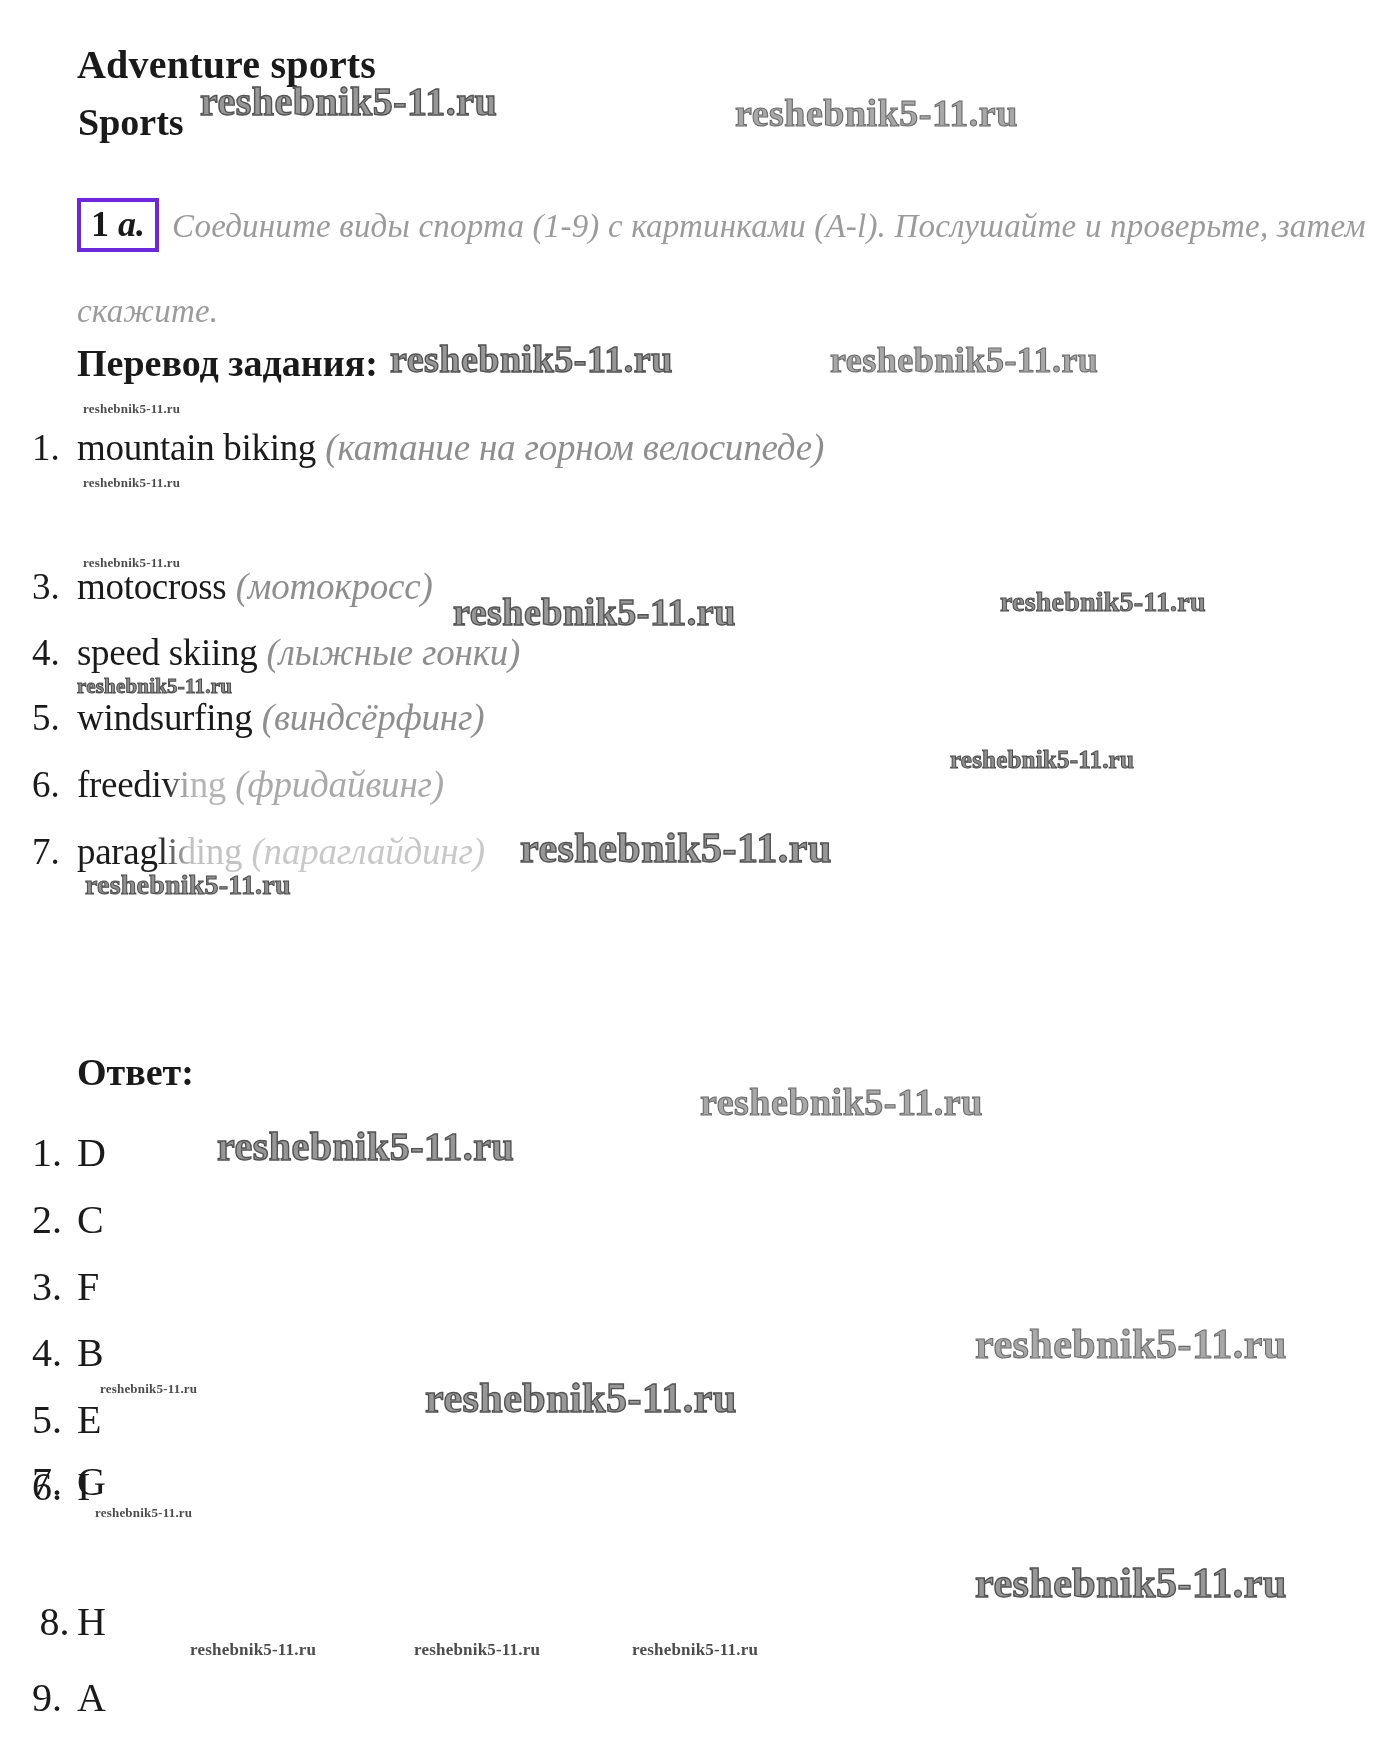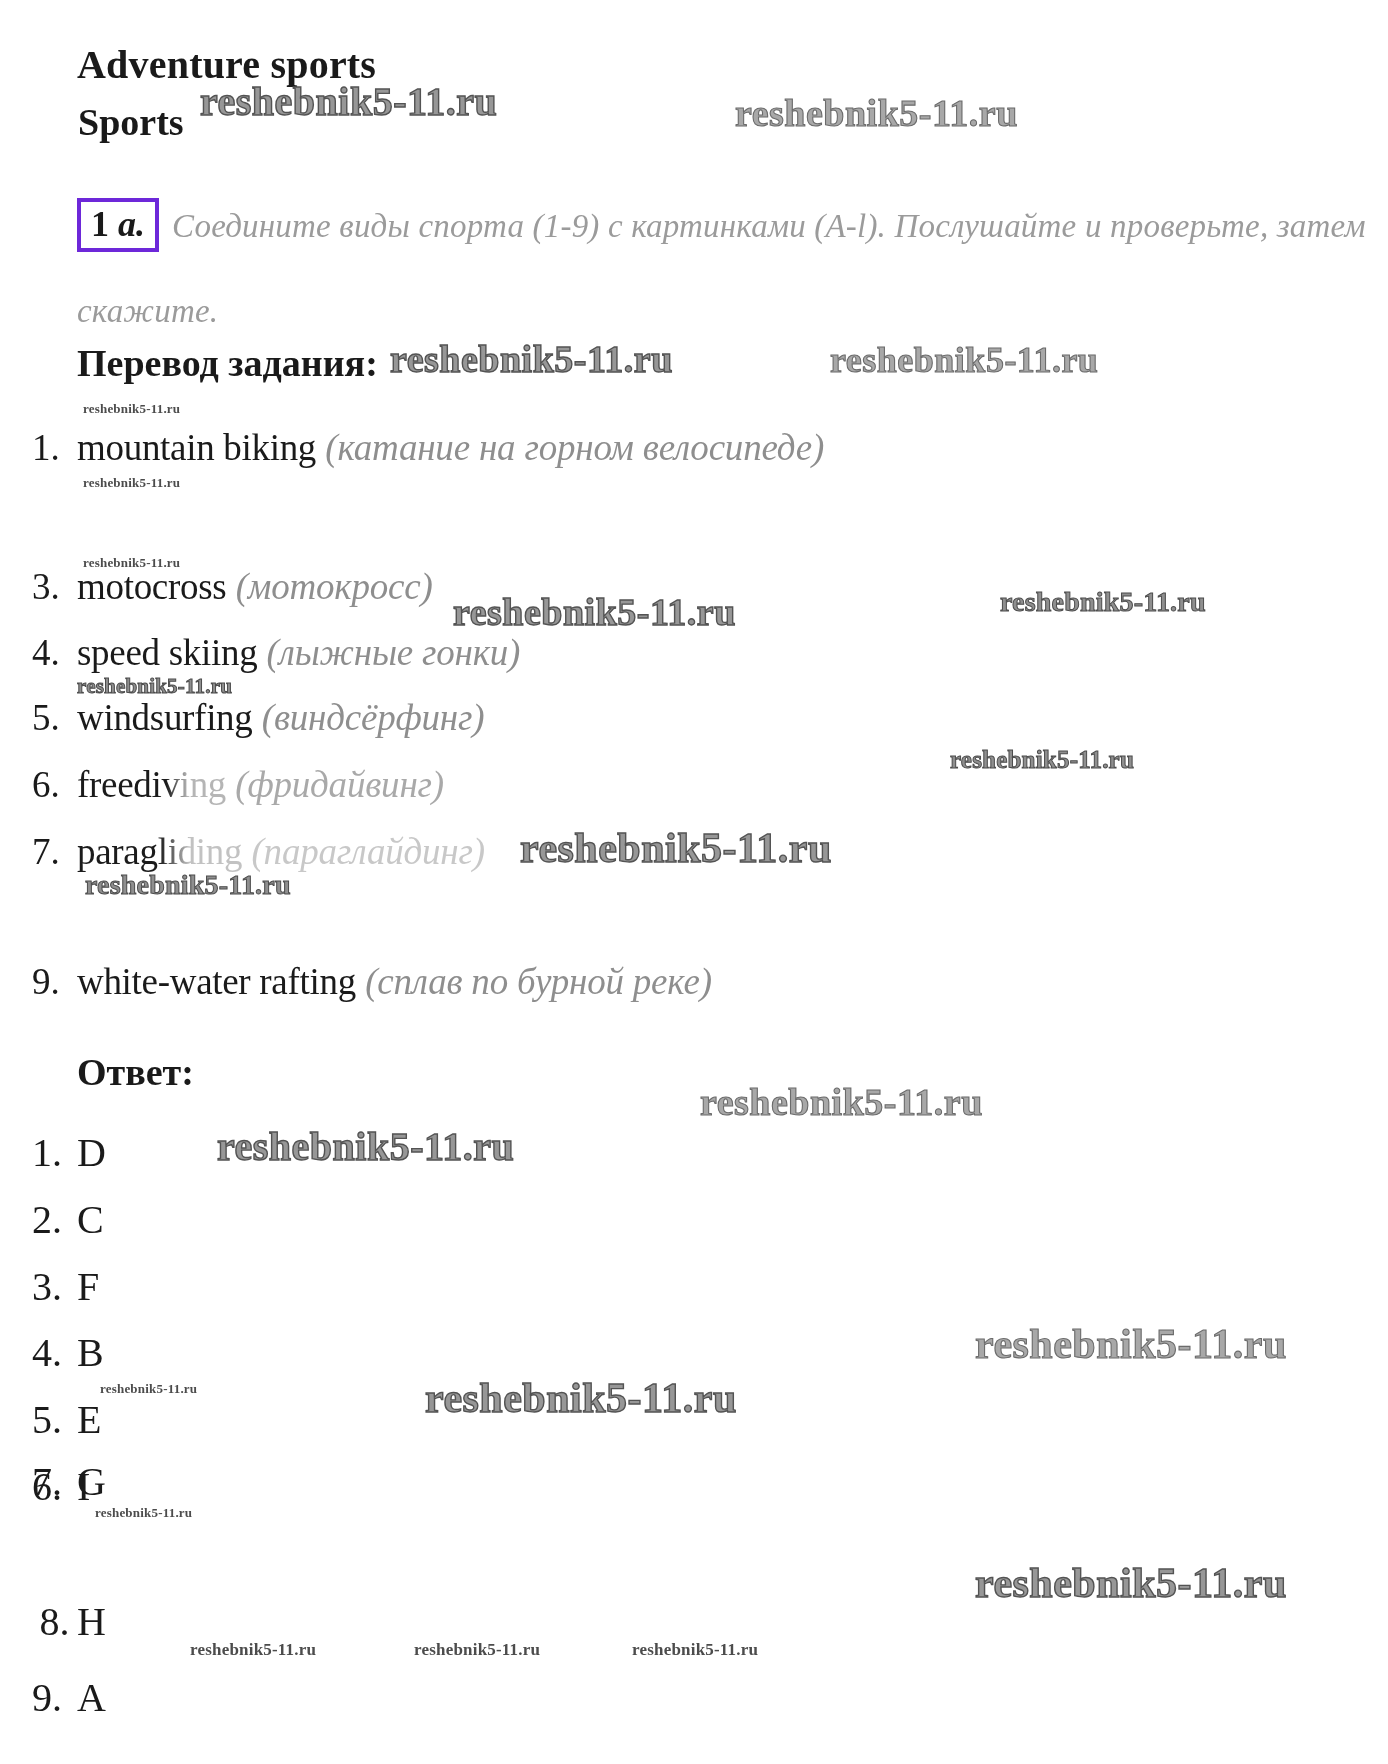--- a/index.html
+++ b/index.html
@@ -90,23 +90,20 @@
   </div>
   <div class="row" style="left:32px;top:699px;">
     <span class="num">5.</span><span class="term">windsurfing</span> <span class="trans">(виндсёрфинг)</span>
   </div>
   <div class="row" style="left:32px;top:766px;">
     <span class="num">6.</span><span class="term fade-free">freediving</span> <span class="trans trans-light">(фридайвинг)</span>
   </div>
   <div class="row" style="left:32px;top:833px;">
     <span class="num">7.</span><span class="term fade-para">paragliding</span> <span class="trans trans-lighter">(параглайдинг)</span>
   </div>
-  <div class="row" style="left:32px;top:963px;">
-    <span class="num">9.</span><span class="term">white-water rafting</span> <span class="trans">(сплав по бурной реке)</span>
-  </div>
 
   <div class="abs h3" style="left:77px;top:1053px;">Ответ:</div>
 
   <div class="row ans" style="left:32px;top:1133px;">
     <span class="num">1.</span><span>D</span>
   </div>
   <div class="row ans" style="left:32px;top:1200px;">
     <span class="num">2.</span><span>C</span>
   </div>
   <div class="row ans" style="left:32px;top:1267px;">

